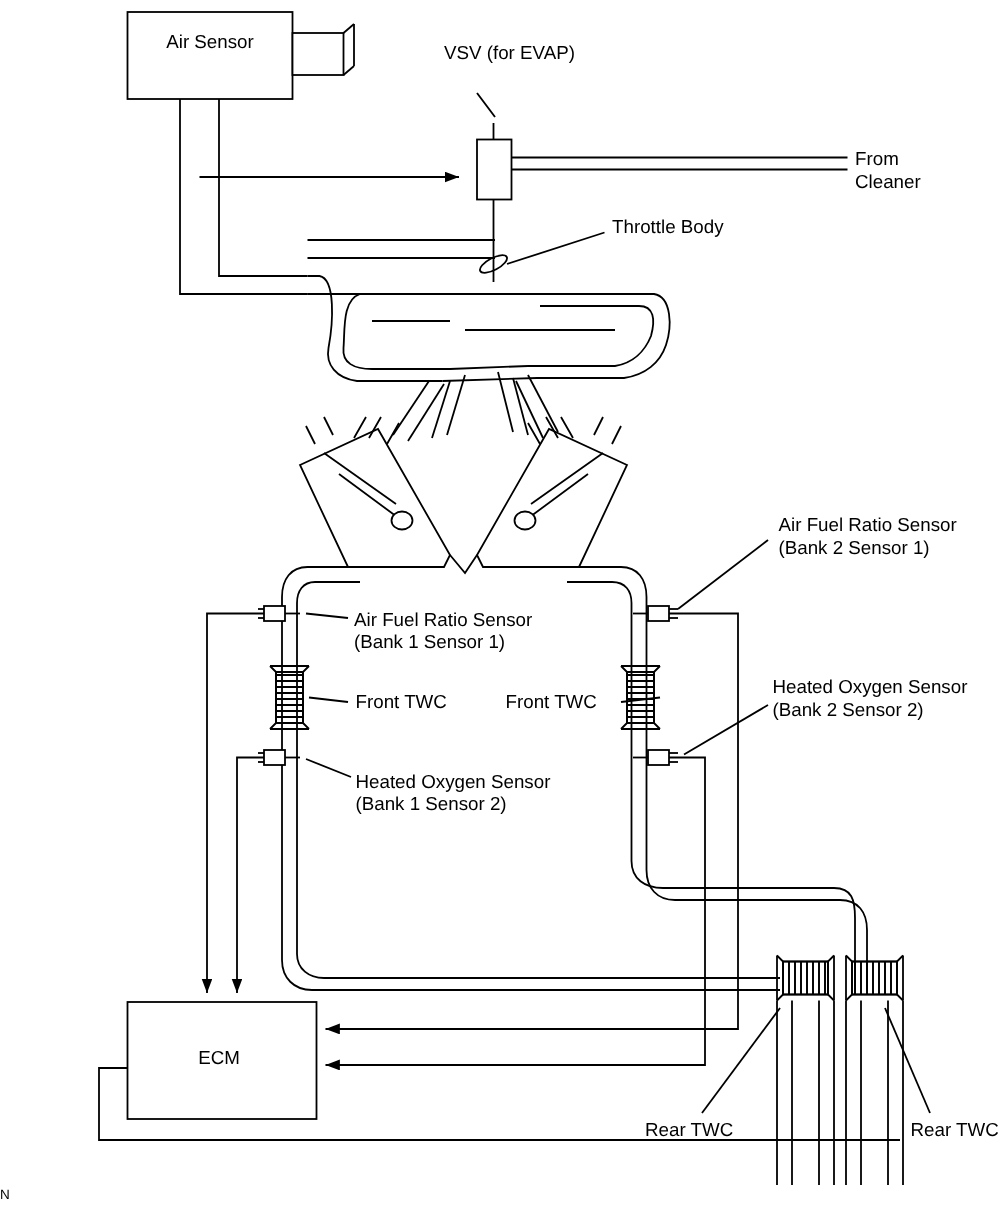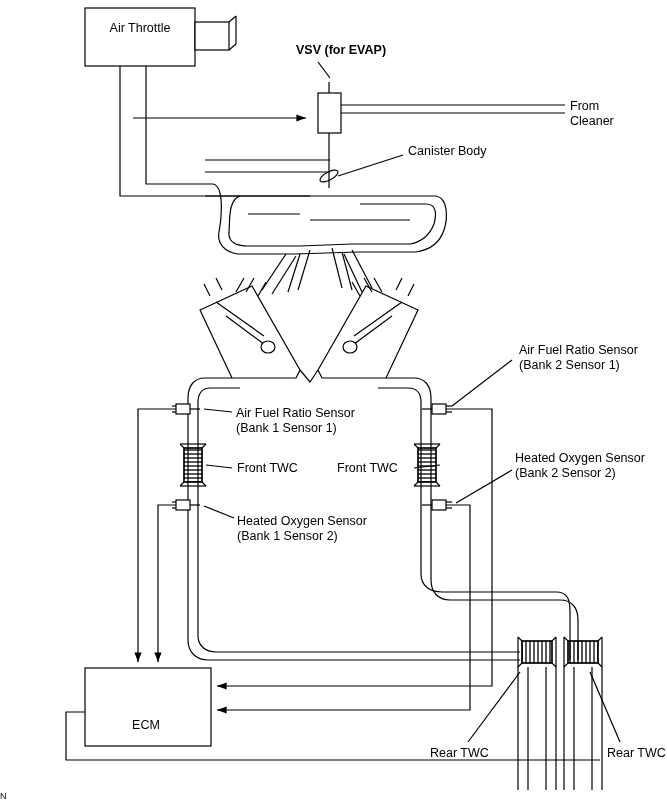--- a/index.html
+++ b/index.html
@@ -232,46 +232,46 @@
         <line x1="512" y1="470" x2="456" y2="503"></line>
         <line x1="232" y1="468" x2="206" y2="465"></line>
         <line x1="414" y1="468" x2="440" y2="465"></line>
         <line x1="468" y1="742" x2="520" y2="672"></line>
         <line x1="620" y1="742" x2="590" y2="672"></line>
       </g>
 
     </g>
   </svg>
 
-  <div class="lbl lbl-c" style="left:85px; top:21px; width:110px;">Air Throttle</div>
-
-  <div class="lbl" style="left:296px; top:43px;font-weight:bold;">VSV (for EVAP)</div>
+  <div class="lbl lbl-c" style="left:85px; top:21px; width:110px;">Air Sensor</div>
+
+  <div class="lbl" style="left:296px; top:28px;">VSV (for EVAP)</div>
 
   <div class="lbl" style="left:570px; top:99px;">From
 Cleaner</div>
 
-  <div class="lbl" style="left:408px; top:144px;">Canister Body</div>
+  <div class="lbl" style="left:408px; top:144px;">Throttle Body</div>
 
   <div class="lbl" style="left:519px; top:343px;">Air Fuel Ratio Sensor
 (Bank 2 Sensor 1)</div>
 
   <div class="lbl" style="left:236px; top:406px;">Air Fuel Ratio Sensor
 (Bank 1 Sensor 1)</div>
 
   <div class="lbl" style="left:237px; top:461px;">Front TWC</div>
 
   <div class="lbl" style="left:337px; top:461px;">Front TWC</div>
 
   <div class="lbl" style="left:515px; top:451px;">Heated Oxygen Sensor
 (Bank 2 Sensor 2)</div>
 
   <div class="lbl" style="left:237px; top:514px;">Heated Oxygen Sensor
 (Bank 1 Sensor 2)</div>
 
-  <div class="lbl lbl-c" style="left:85px; top:718px; width:122px;">ECM</div>
+  <div class="lbl lbl-c" style="left:85px; top:698px; width:122px;">ECM</div>
 
   <div class="lbl" style="left:430px; top:746px;">Rear TWC</div>
 
   <div class="lbl" style="left:607px; top:746px;">Rear TWC</div>
 
   <div class="tiny" style="left:0px; top:791px;">N</div>
 
 </div>
 
 </body></html>

